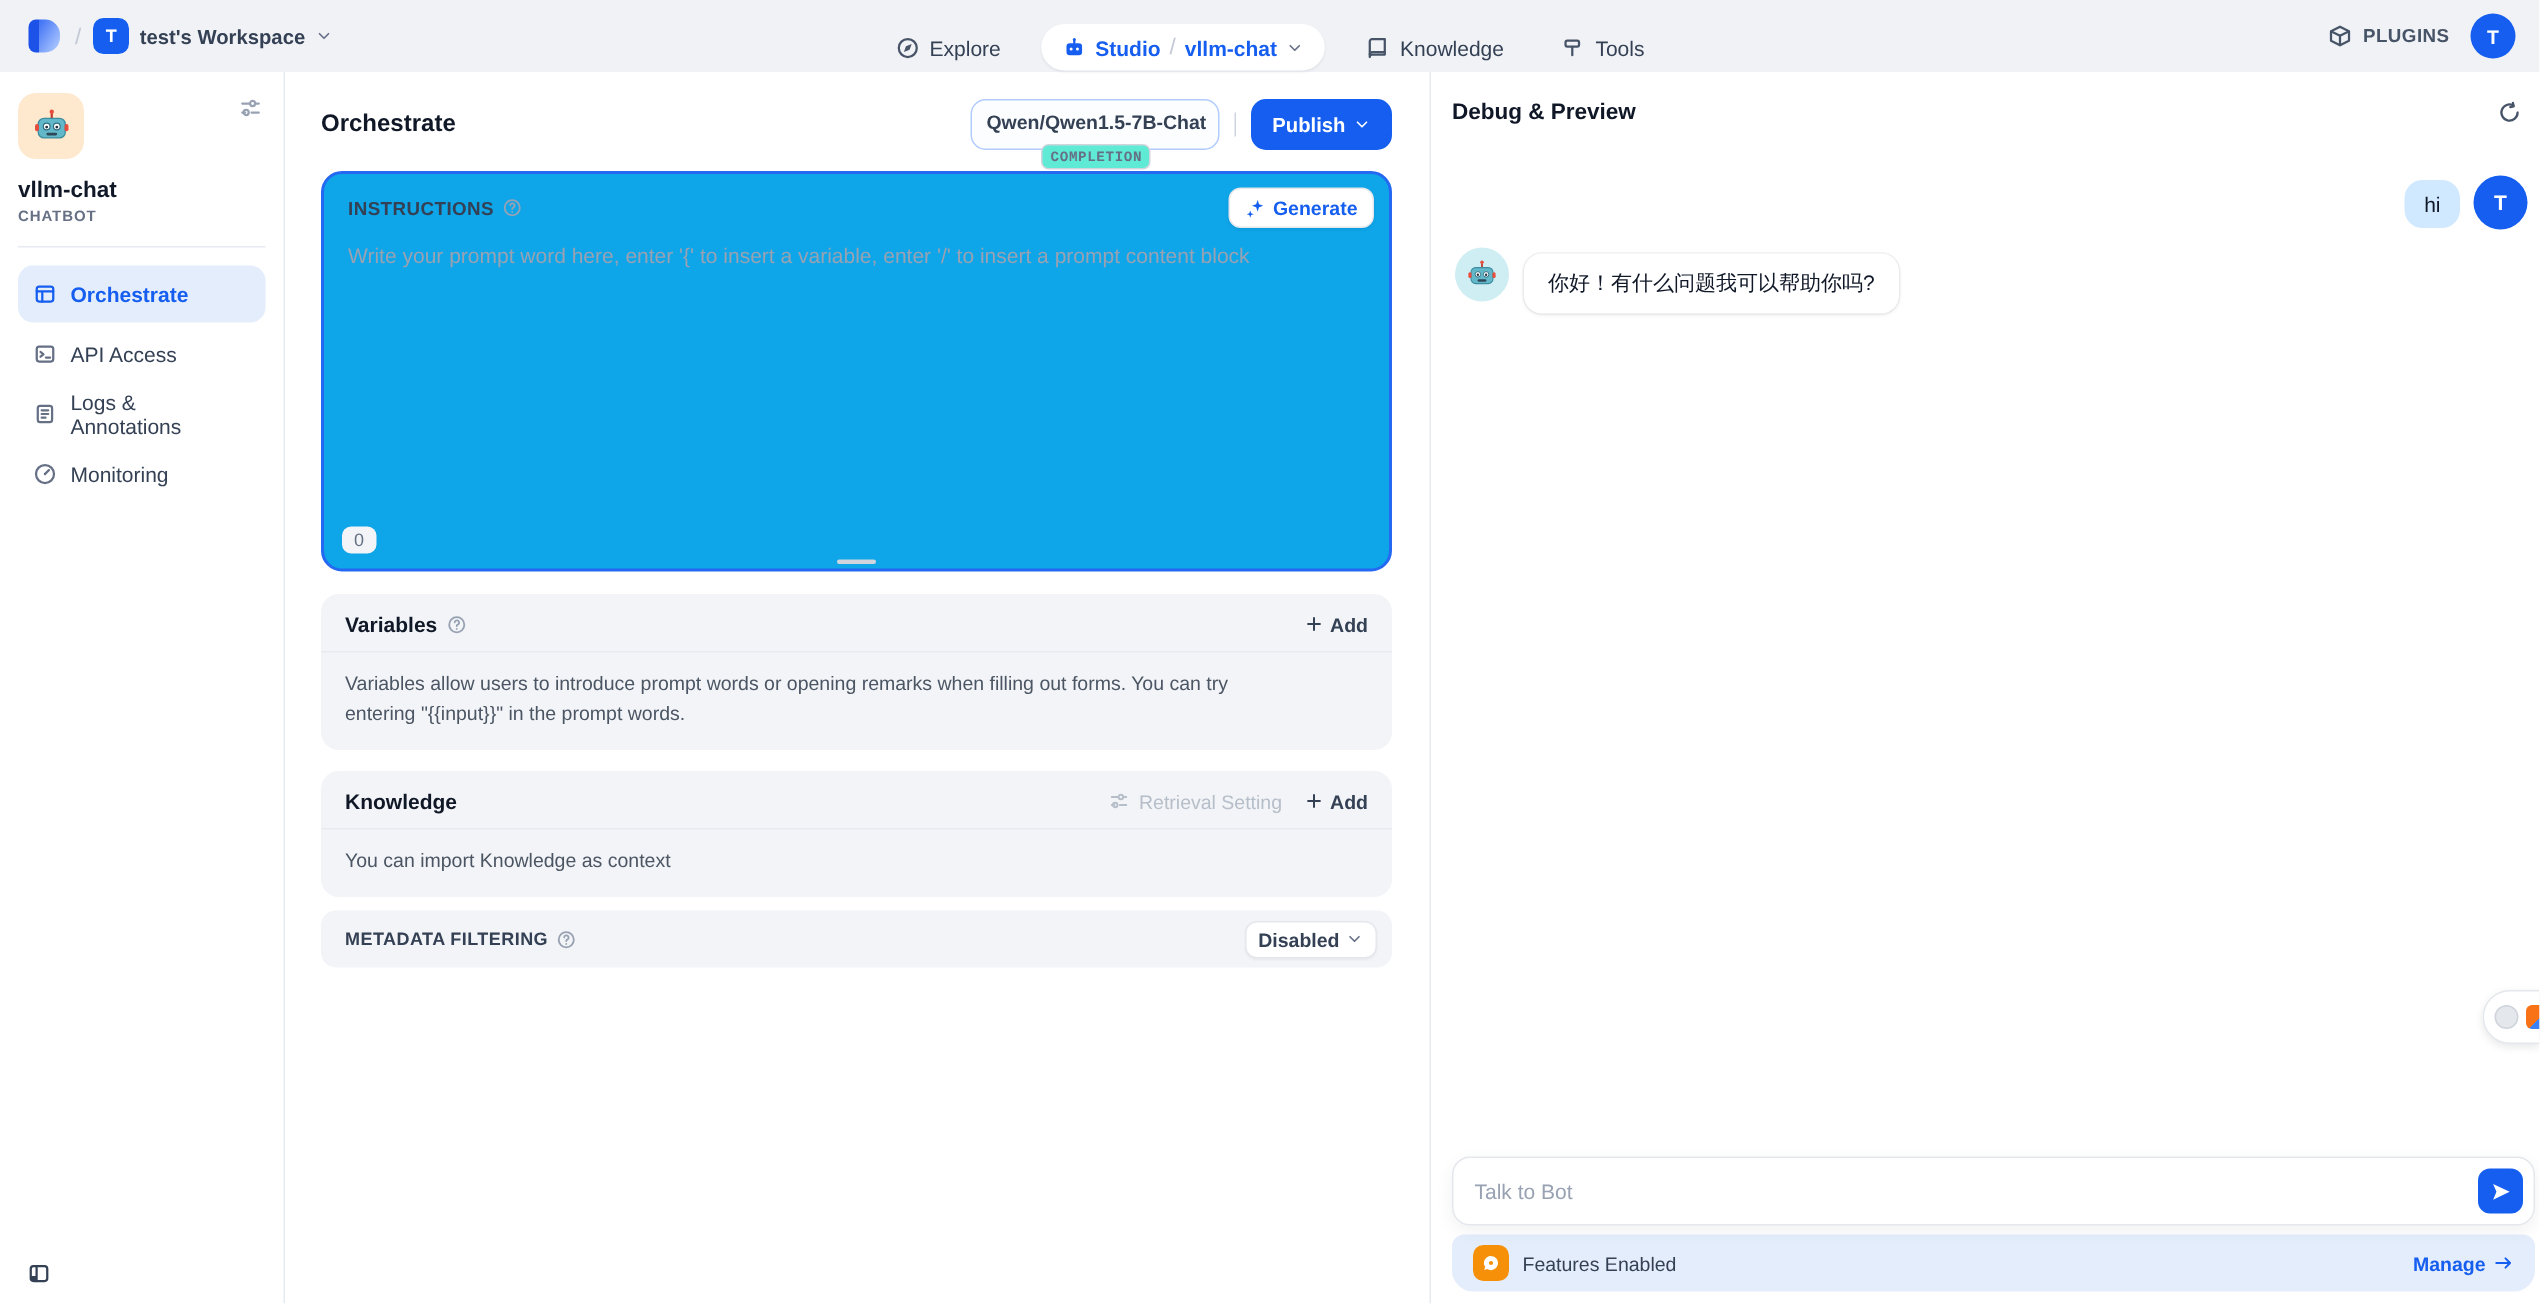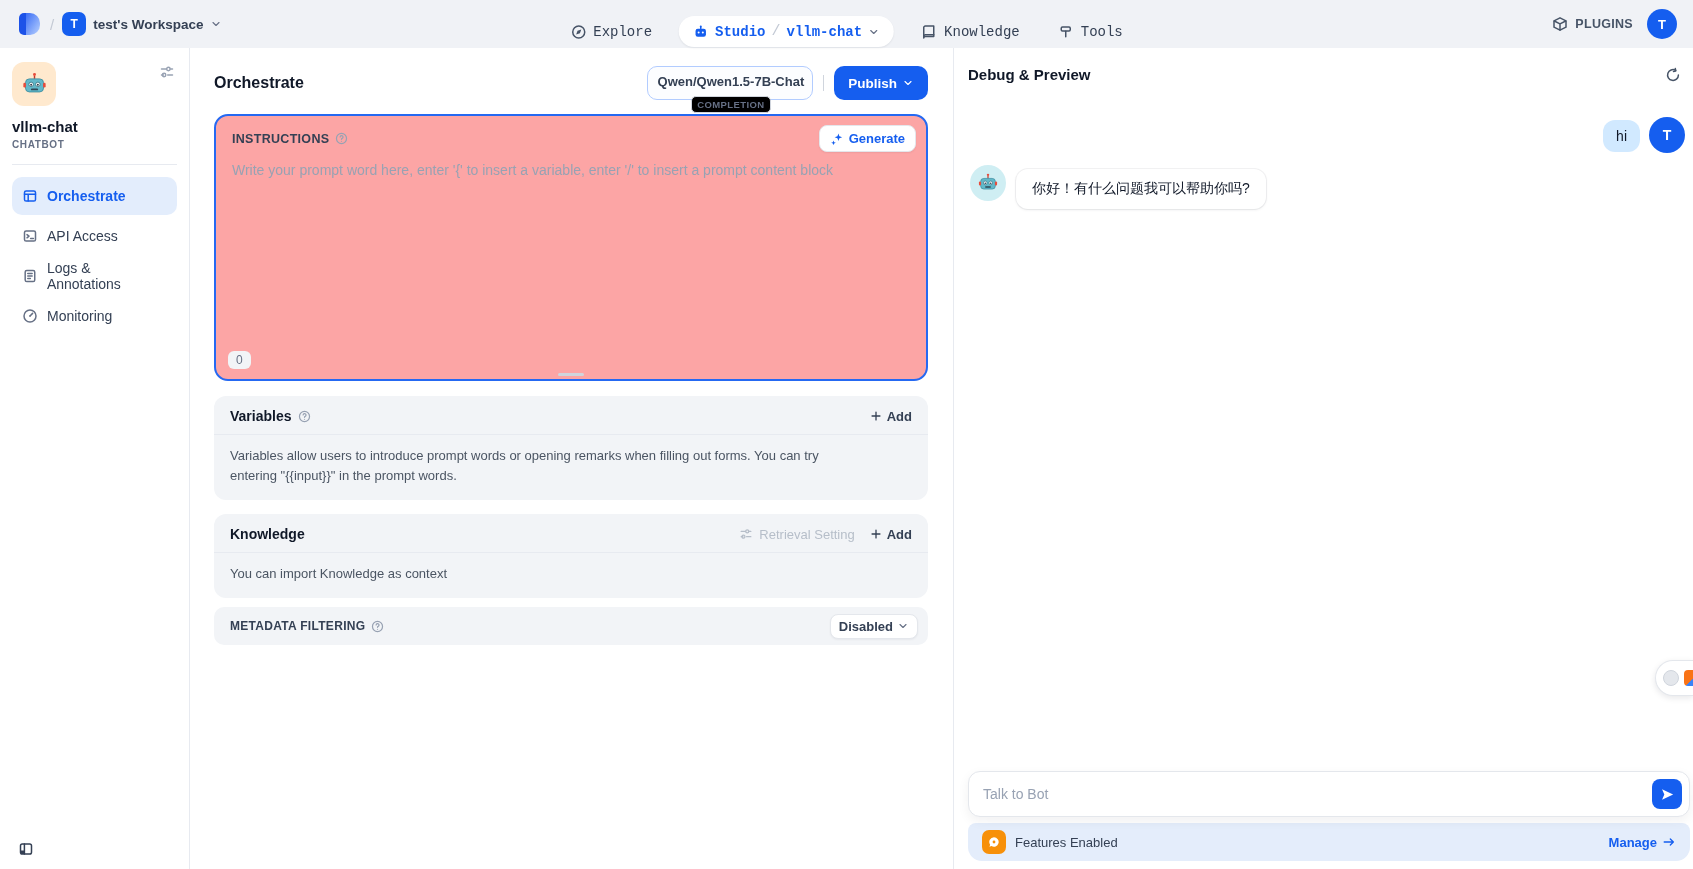--- a/index.html
+++ b/index.html
@@ -18,21 +18,21 @@
   }
   .hdr-left { display:flex; align-items:center; gap:8px; }
   .logo { width:26px; height:26px; }
   .slash { color:#c3c9d4; font-size:15px; }
   .ws-chip { display:flex; align-items:center; gap:7px; cursor:pointer; }
   .ws-avatar { width:24px; height:24px; border-radius:7px; background:#155eef; color:#fff;
     display:flex; align-items:center; justify-content:center; font-size:12px; font-weight:bold; }
   .ws-name { font-size:13.5px; font-weight:600; color:#344054; }
   .chev { width:12px; height:12px; stroke:#667085; }
   .hdr-center { position:absolute; left:50%; top:0; height:63px; transform:translateX(-50%);
-    display:flex; align-items:center; gap:16px;font-family:Liberation Mono, monospace; }
+    display:flex; align-items:center; gap:16px; }
   .nav-item { display:flex; align-items:center; gap:7px; padding:7px 11px; border-radius:10px;
     color:#344054; font-size:14px; font-weight:500; cursor:pointer; }
   .nav-item .ic { color:#475467; }
   .nav-pill { display:flex; align-items:center; gap:6px; background:#fff; border-radius:999px;
     padding:7px 14px; box-shadow:0 1px 2px rgba(16,24,40,.08); cursor:pointer; }
   .nav-pill .studio { color:#155eef; font-weight:700; font-size:14px; }
   .nav-pill .appname { color:#155eef; font-weight:600; font-size:14px; }
   .hdr-right { margin-left:auto; display:flex; align-items:center; gap:14px;justify-content:space-between; }
   .plugins { display:flex; align-items:center; gap:7px; font-size:12.5px; font-weight:600;
     color:#475467; letter-spacing:.3px; cursor:pointer; }
@@ -60,29 +60,29 @@
 
   
   .center { flex:1; background:#fff; padding:0 25px 0 24px; overflow:hidden; }
   .center-top { display:flex; align-items:center; justify-content:space-between; padding:18px 0 14px; }
   .page-title { font-size:16px; font-weight:700; color:#101828; }
   .top-actions { display:flex; align-items:center; gap:10px; }
   .model-pill { display:flex; align-items:center; gap:7px; height:34px; padding:0 8px 0 10px;
     background:#fcfdff; border:1px solid #b2ccff; border-radius:10px; cursor:pointer;flex-direction:column; }
   .model-name { font-size:13px; font-weight:600; color:#344054; }
   .model-badge { font-size:9.5px; font-weight:700; letter-spacing:.4px; color:#667085;
-    border:1px solid #d0d5dd; border-radius:5px; padding:2px 5px; background:#000000; }
+    border:1px solid #d0d5dd; border-radius:5px; padding:2px 5px; background:#5eead4;font-family:Liberation Mono, monospace; }
   .model-pill .ic { color:#475467; }
   .vdiv { width:1px; height:16px; background:#d0d5dd; }
   .publish-btn { display:flex; align-items:center; gap:5px; height:34px; padding:0 14px;
     background:#155eef; color:#fff; font-size:13.5px; font-weight:700; border-radius:10px; cursor:pointer; }
   .publish-btn .chev { stroke:#fff; }
 
   
-  .instructions { border:2px solid #2569f2; border-radius:14px; background:#fca5a5; height:267px;
+  .instructions { border:2px solid #2569f2; border-radius:14px; background:#0ea5e9; height:267px;
     display:flex; flex-direction:column; position:relative; overflow:hidden; }
   .instr-head { display:flex; align-items:center; justify-content:space-between; padding:9px 10px 4px 16px; }
   .instr-title-wrap { display:flex; align-items:center; gap:6px; }
   .instr-title { font-size:12.5px; font-weight:700; letter-spacing:.3px; color:#344054; }
   .help-ic { width:13px; height:13px; stroke:#98a2b3; }
   .generate-btn { display:flex; align-items:flex-end; gap:5px; padding:5px 10px; background:#fff;
     border:1px solid #e4e7ec; border-radius:8px; box-shadow:0 1px 2px rgba(16,24,40,.06);
     color:#155eef; font-size:13px; font-weight:600; cursor:pointer; }
   .gen-ic { width:14px; height:14px; fill:#155eef; stroke:none; }
   .instr-textarea { flex:1; border:none; outline:none; resize:none; padding:6px 16px;

